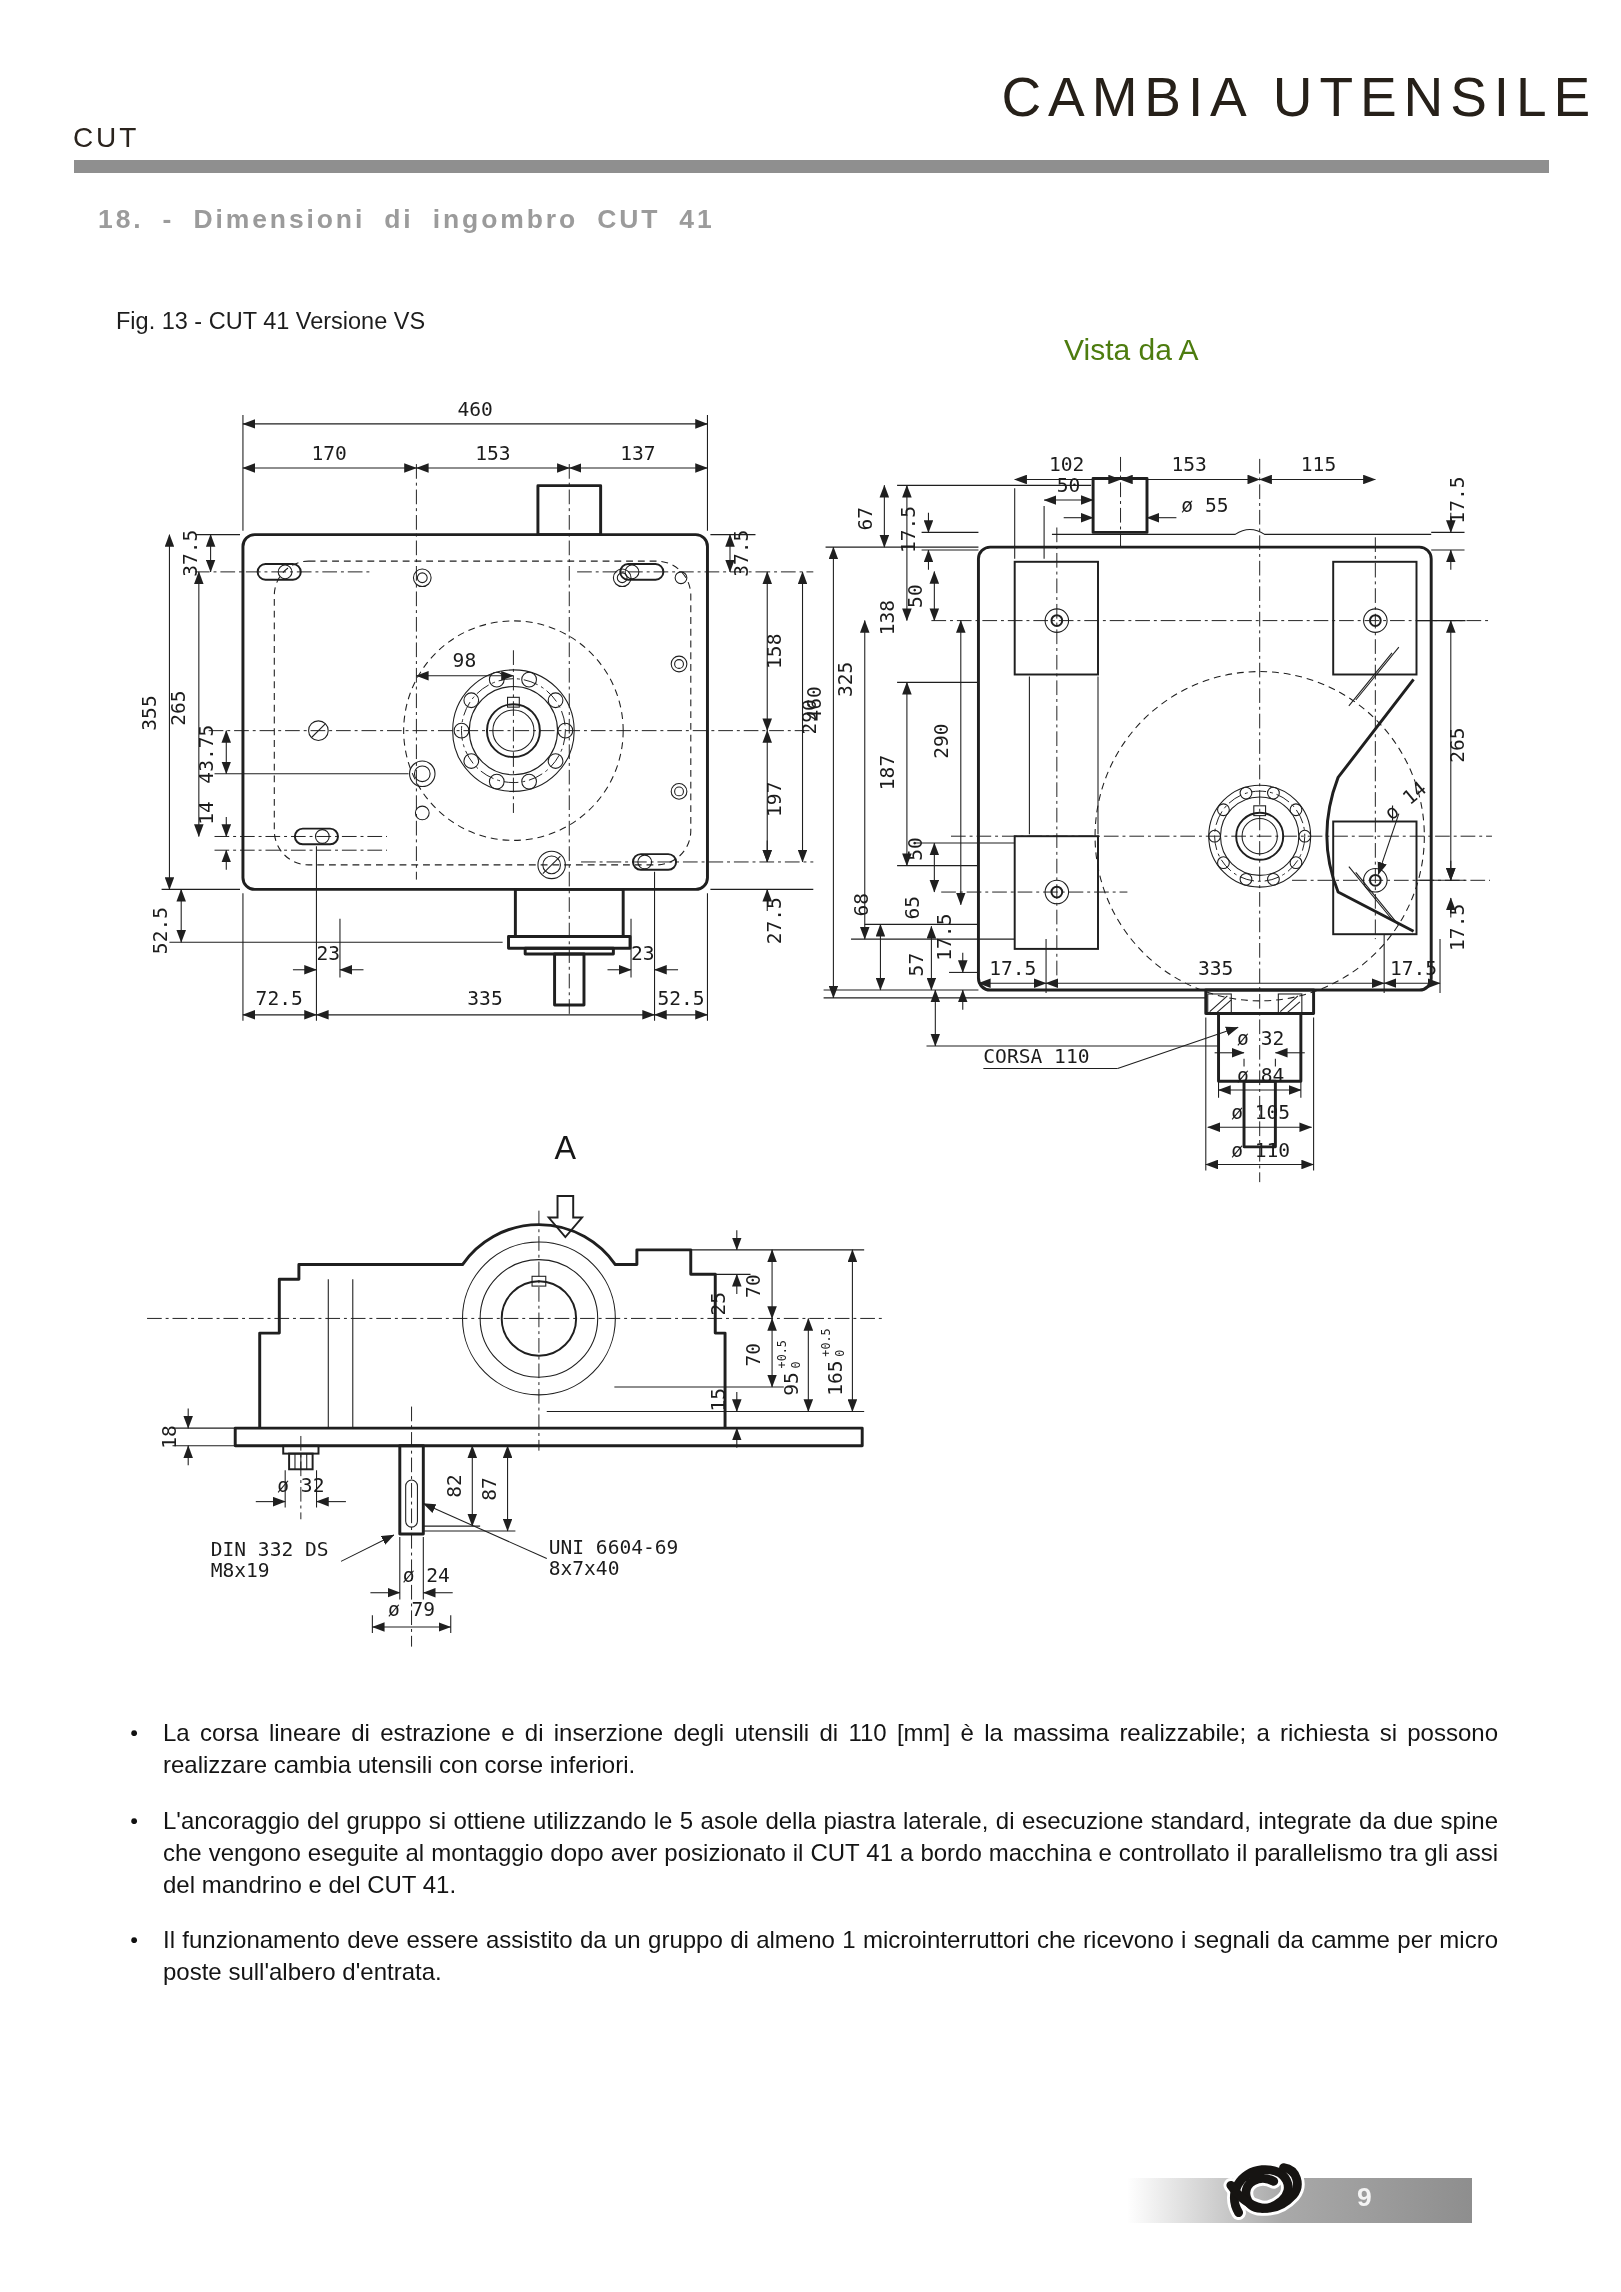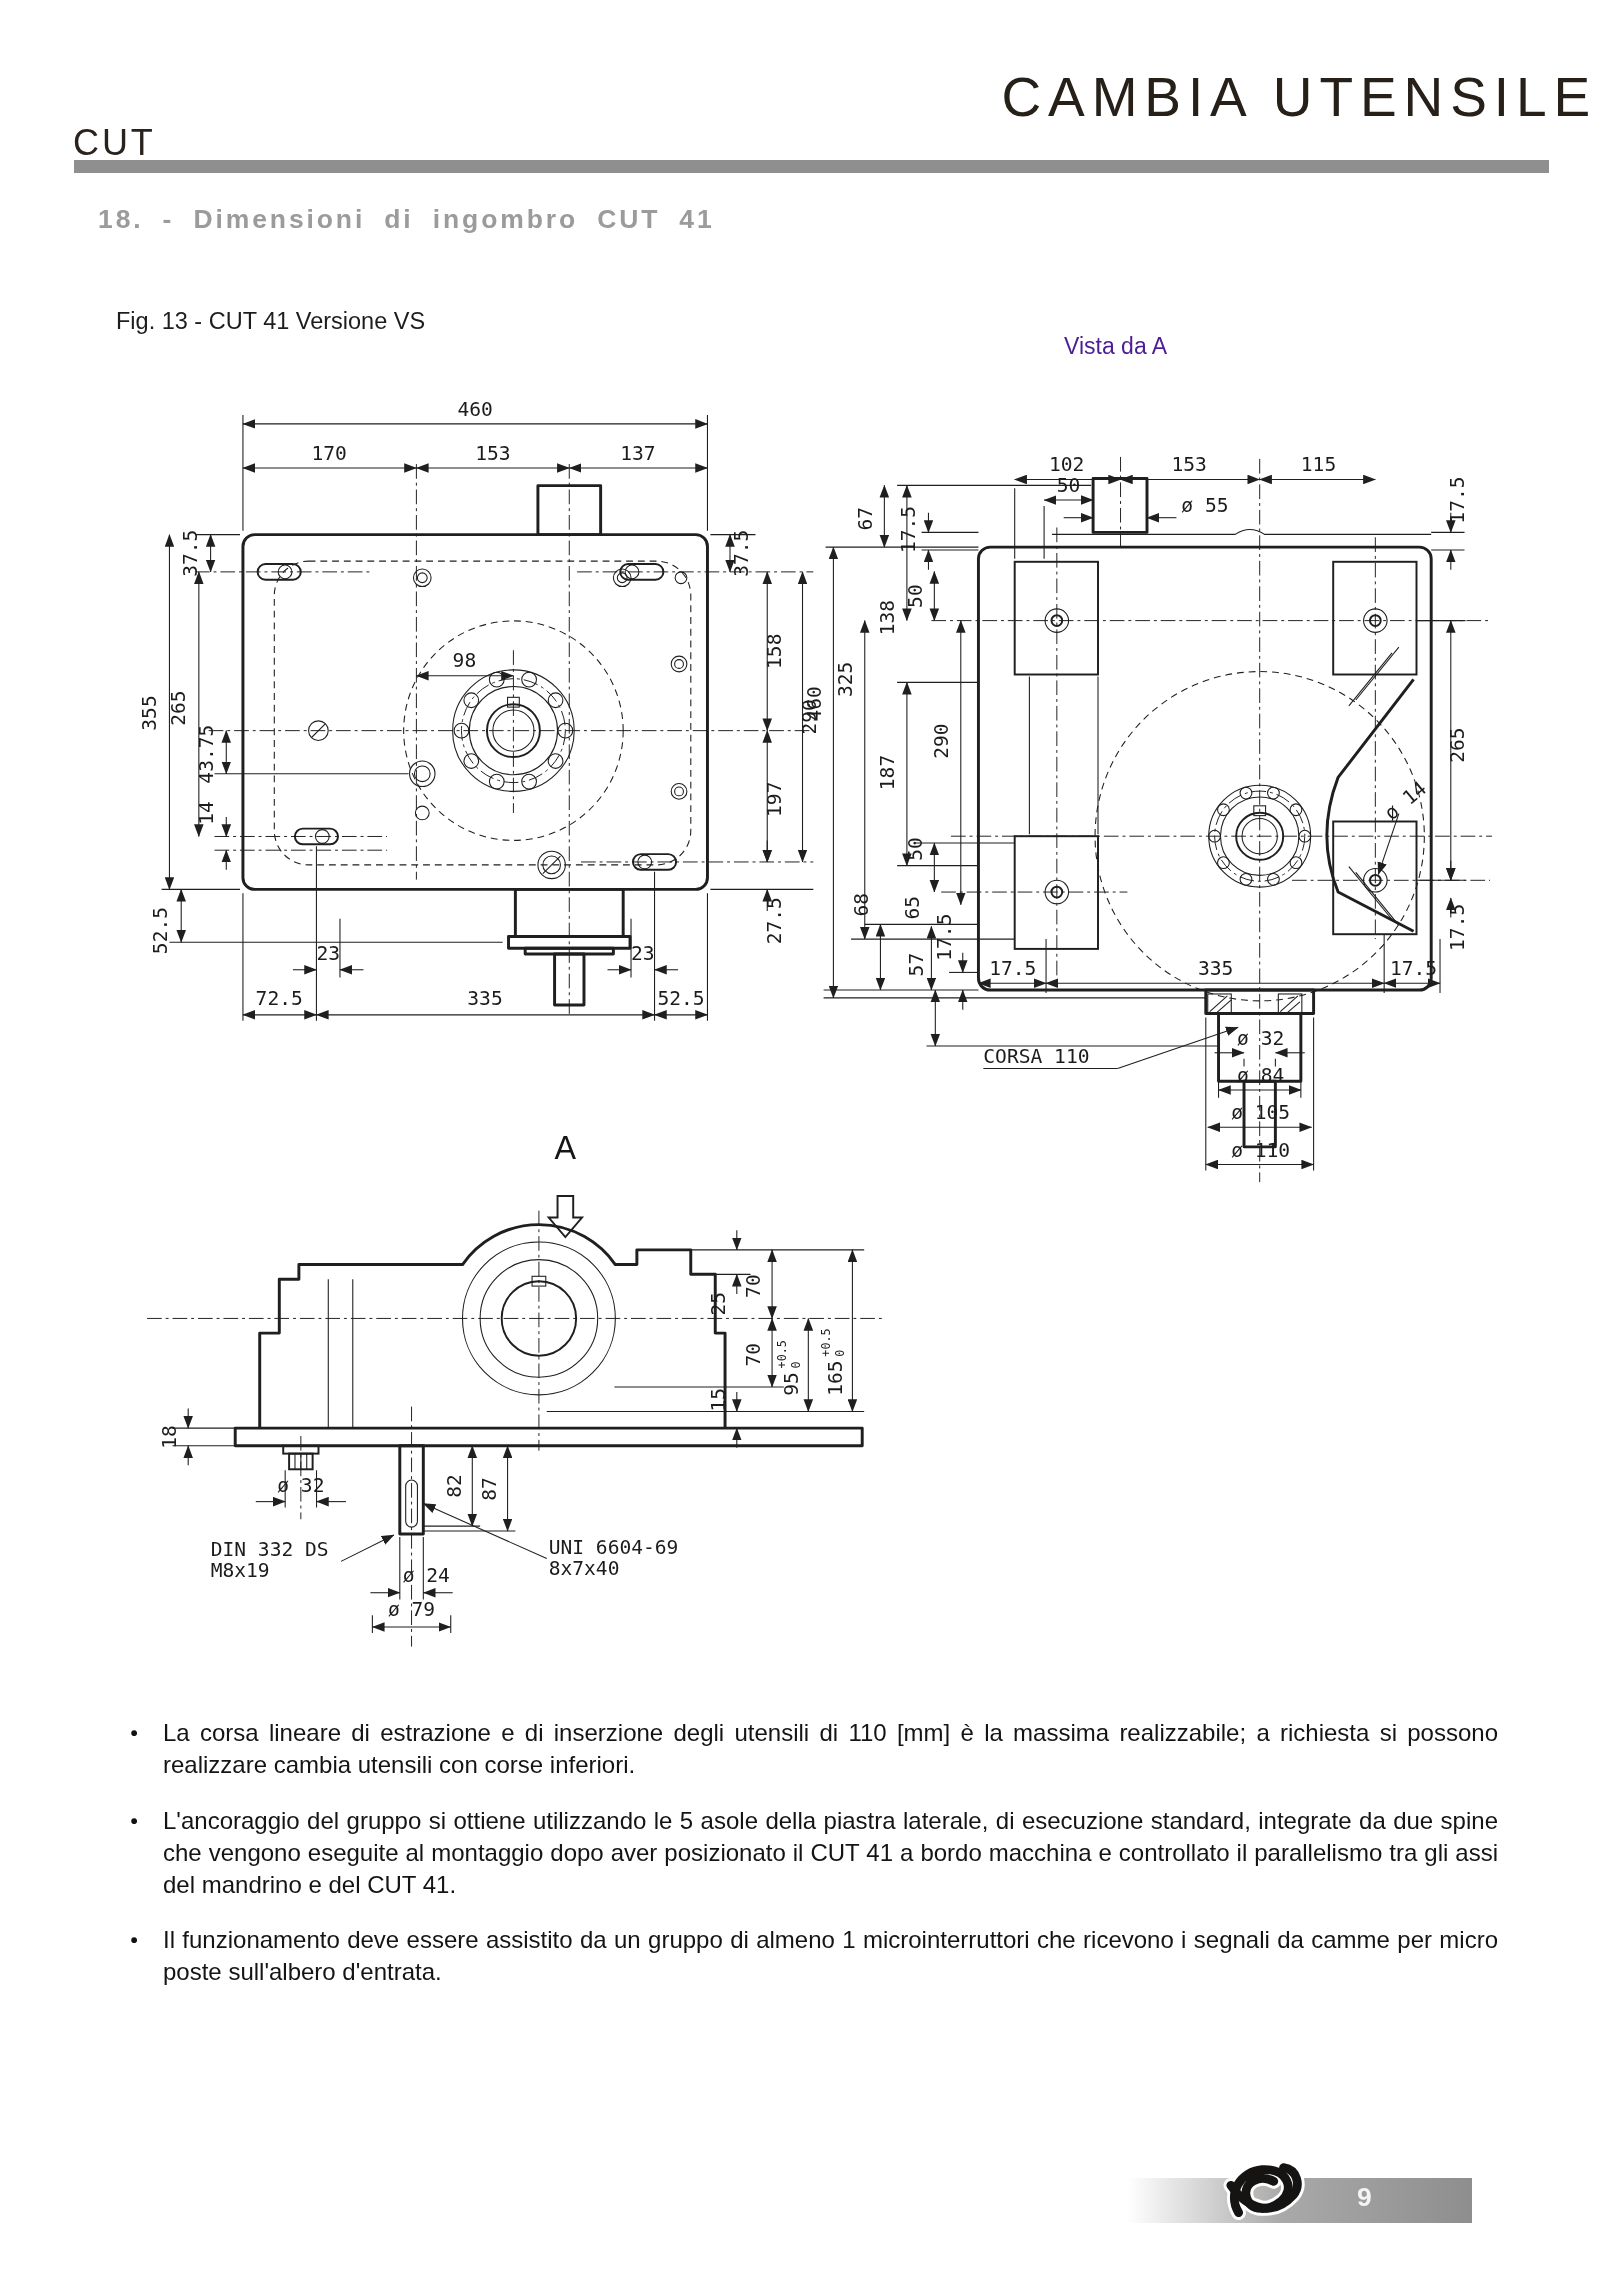--- a/index.html
+++ b/index.html
@@ -1,25 +1,25 @@
 <!DOCTYPE html>
 <html><head>
 <meta charset="utf-8">
 <style>
   html,body{margin:0;padding:0;background:#d9d9d9;}
   #page{position:relative;width:1621px;height:2293px;background:#ffffff;overflow:hidden;
         font-family:"Liberation Sans",sans-serif;color:#221c18;}
   .abs{position:absolute;}
   
-  #hdr-code{left:73px;top:122px;font-size:36px;letter-spacing:2.9px;color:#2a231d;}
+  #hdr-code{left:73px;top:122px;font-size:28px;letter-spacing:2.9px;color:#2a231d;}
   #hdr-title{left:0;top:65px;width:1549px;text-align:right;font-size:55px;letter-spacing:6.9px;color:#262019;padding-left:48px;}
   #hdr-rule{left:74px;top:160px;width:1475px;height:12.7px;background:#8f8f8f;}
   #sec-title{left:98px;top:204px;font-size:26.5px;font-weight:bold;letter-spacing:2.9px;word-spacing:8.8px;color:#9b9b9b;}
   #fig-cap{left:116px;top:308px;font-size:23.5px;color:#1d1d1d;}
-  #vista{left:1064px;top:333px;font-size:23px;color:#4c1d95;}
+  #vista{left:1064px;top:333px;font-size:30px;color:#4d7c0f;}
   
   svg{position:absolute;overflow:visible;}
   .ob{stroke:#1f1f1f;stroke-width:3;fill:none;stroke-linejoin:round;}
   .om{stroke:#1f1f1f;stroke-width:2;fill:none;}
   .ot{stroke:#1f1f1f;stroke-width:1.1;fill:none;}
   .dim{stroke:#1f1f1f;stroke-width:1.1;fill:none;}
   .cl{stroke:#1f1f1f;stroke-width:1;fill:none;stroke-dasharray:15 4 3 4;}
   .dsh{stroke-dasharray:7 5;}
   text.dt{font-family:"DejaVu Sans Mono",monospace;font-size:20px;fill:#1c1c1c;text-anchor:middle;}
   text.lbl{font-family:"DejaVu Sans Mono",monospace;font-size:20px;fill:#1c1c1c;text-anchor:start;}

